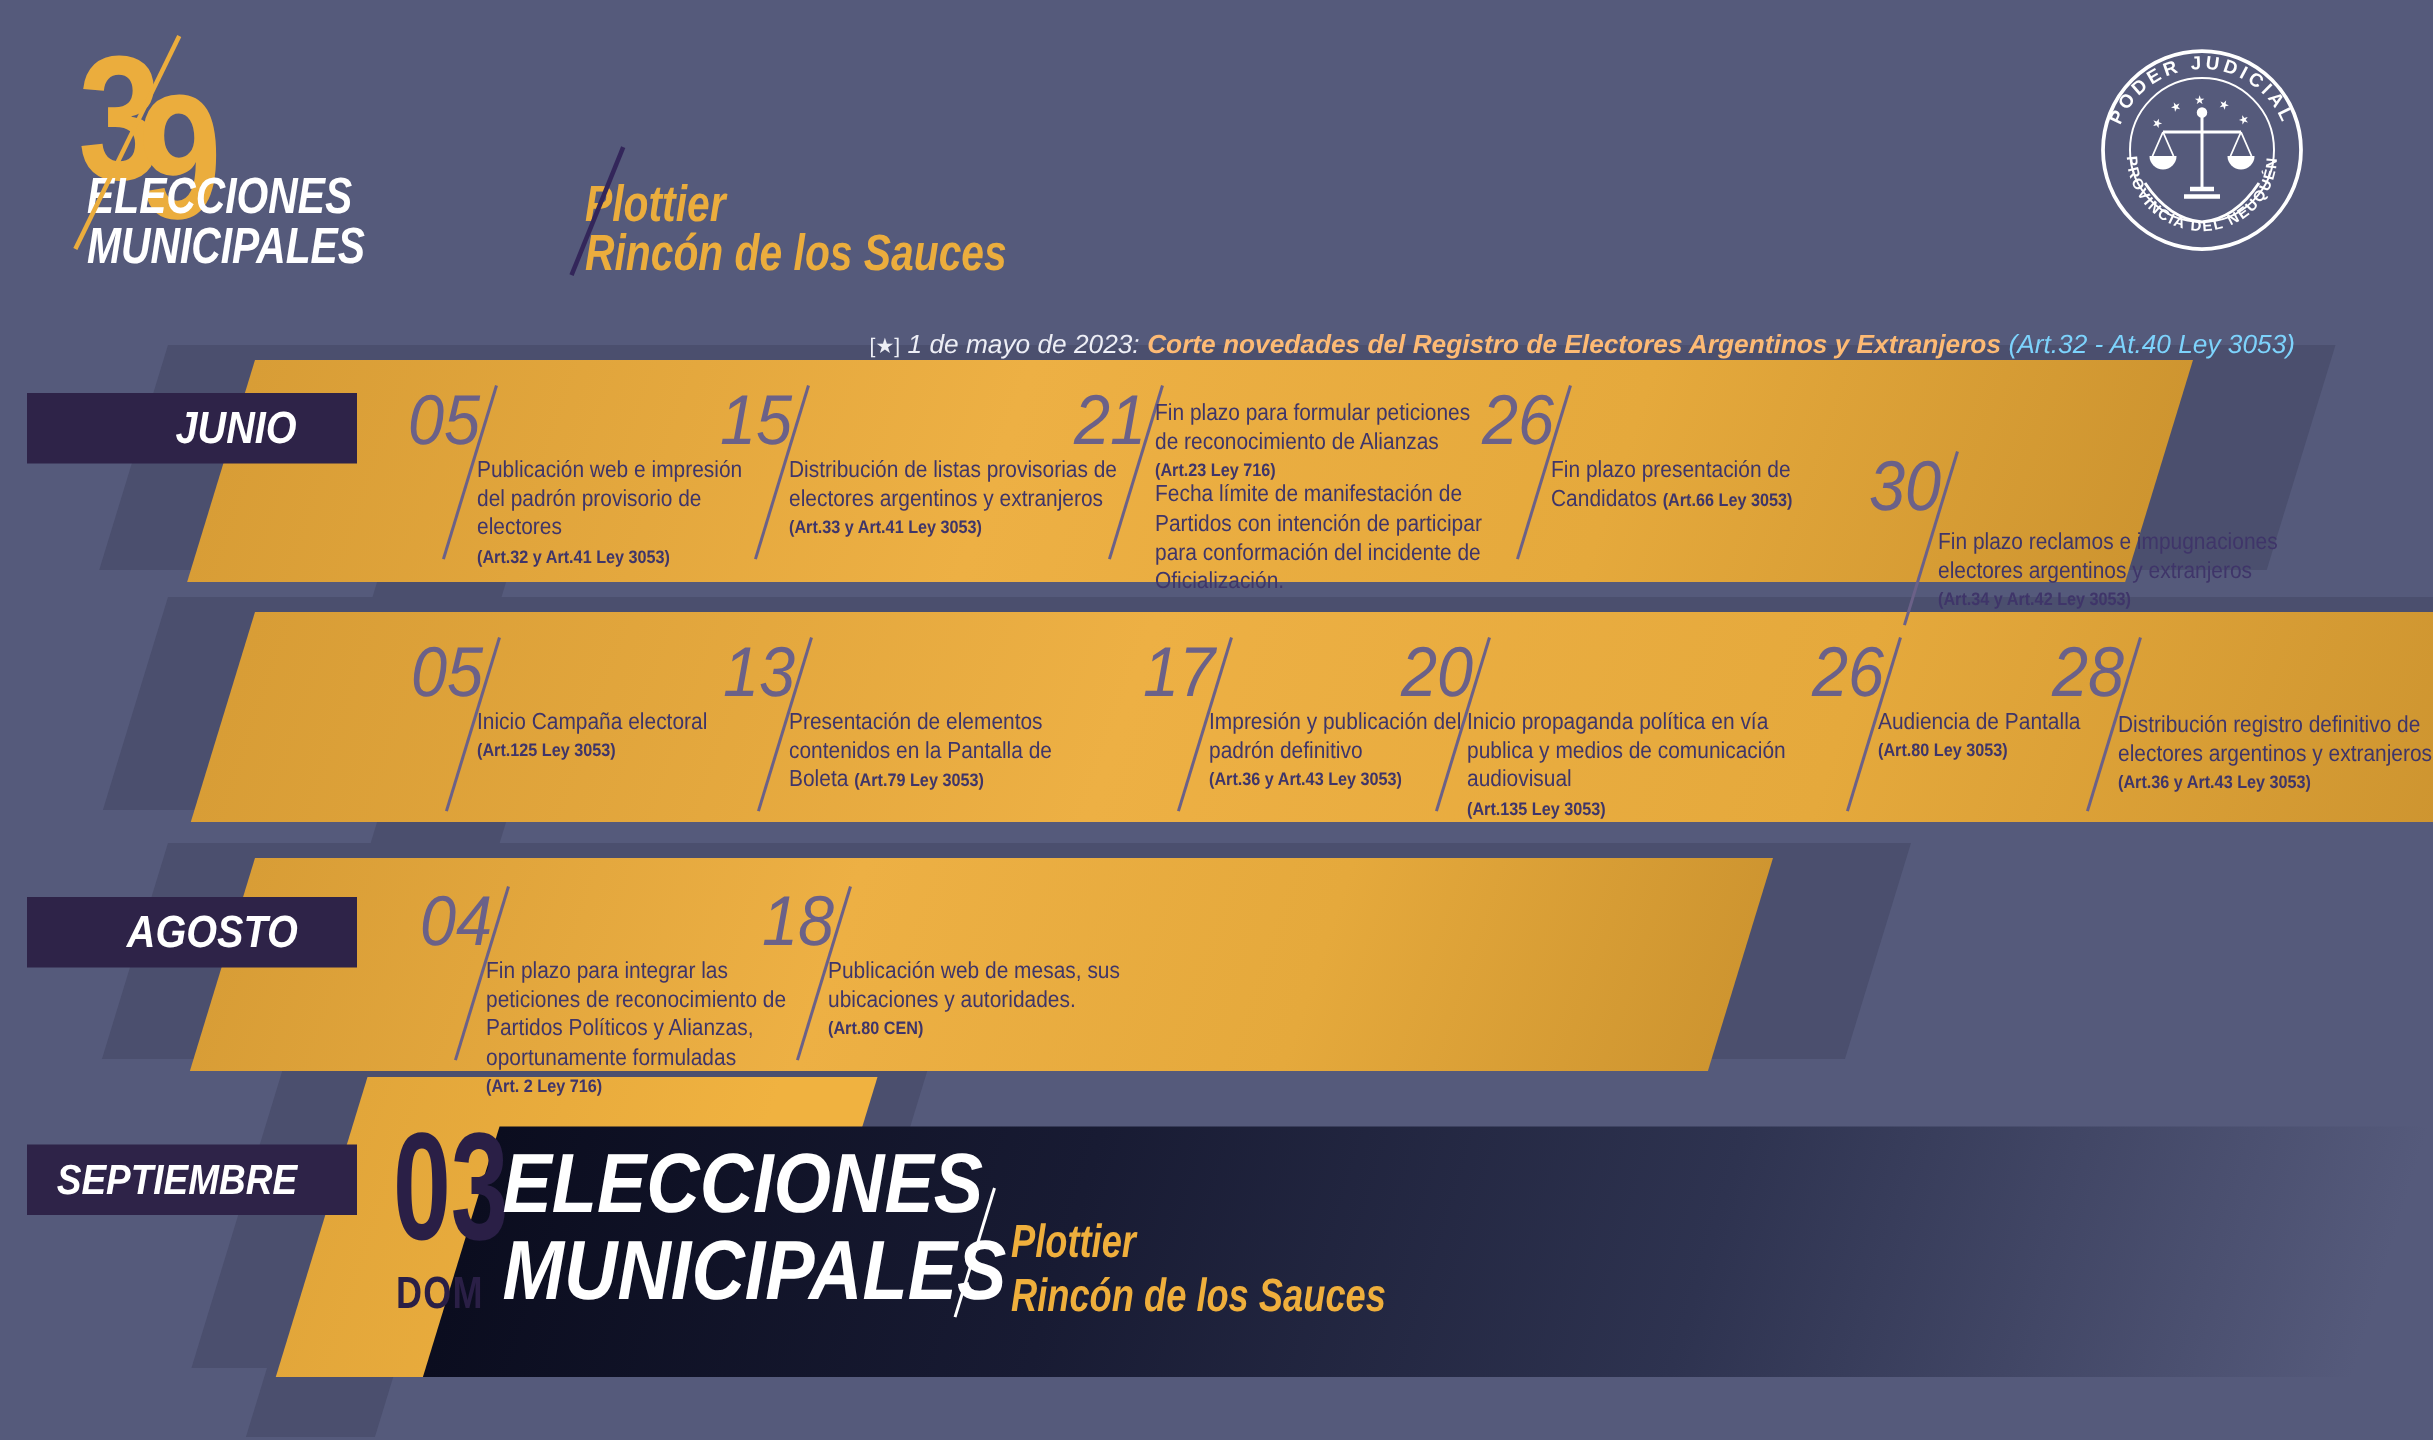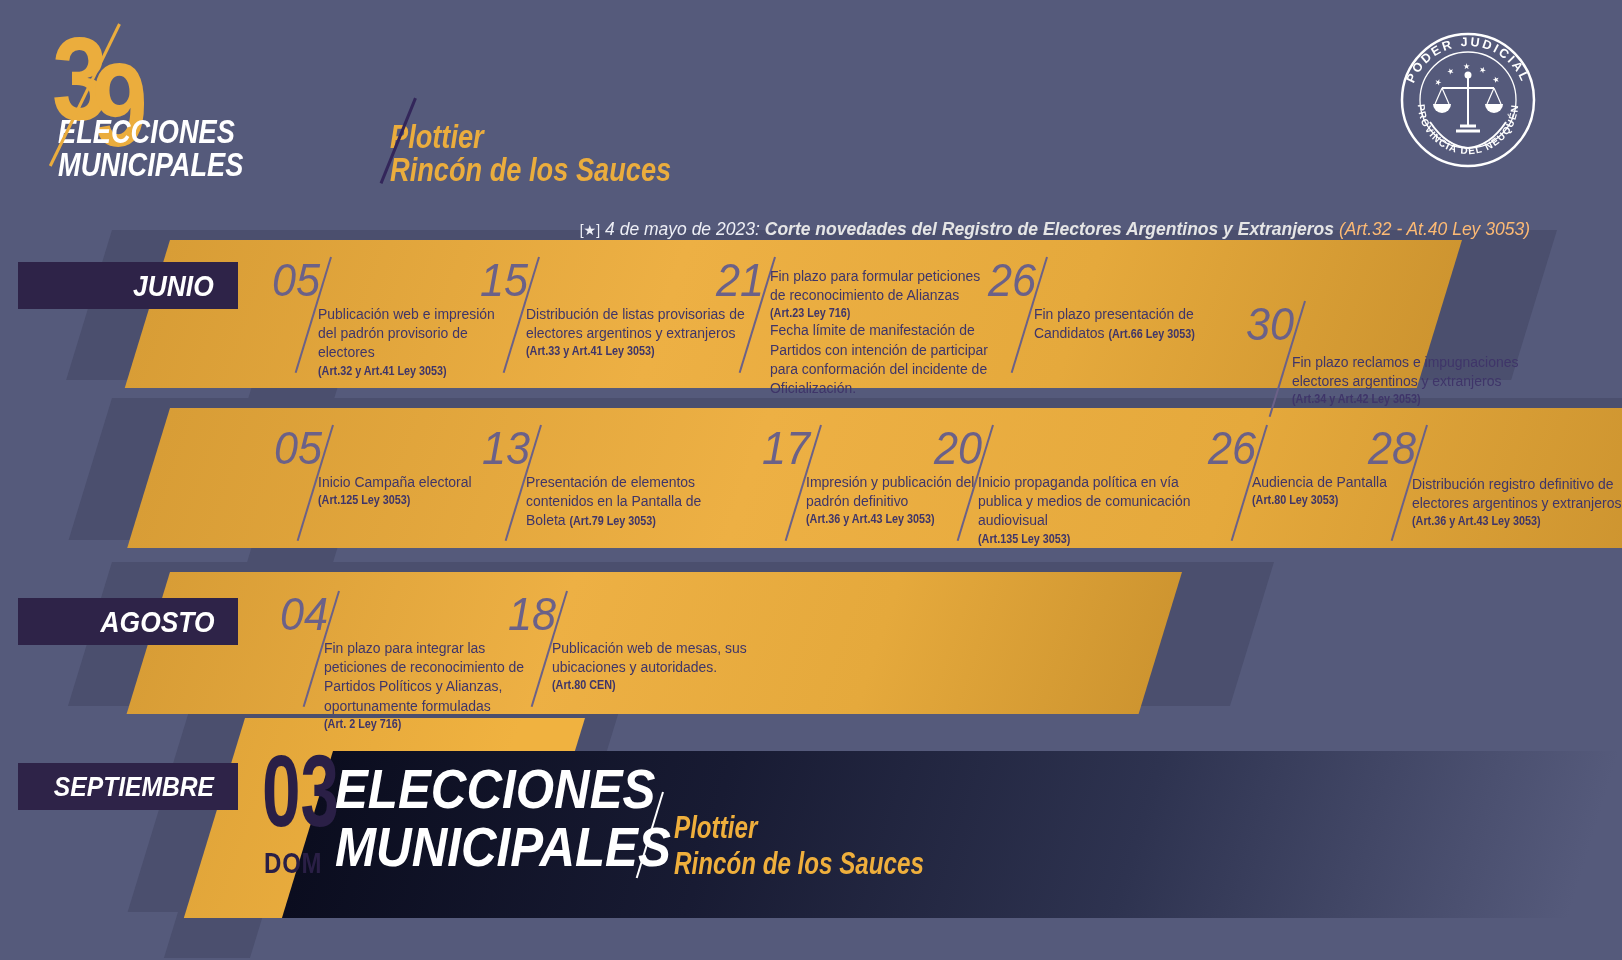--- a/index.html
+++ b/index.html
@@ -9,21 +9,21 @@
 
   
   .band{position:absolute;transform:skewX(-17deg);transform-origin:0 0;}
   .band.orange{background:linear-gradient(92deg,#D89D36 0%,#EDB044 40%,#E5A93C 72%,#CE9530 100%);z-index:2;}
   .band.echo{background:#4B4F6E;z-index:1;}
   .band.sept-yellow{background:linear-gradient(92deg,#E2A63A 0%,#F0B240 80%);z-index:2;}
   .band.sept-dark{background:linear-gradient(90deg,#0B0D1F 0%,#181B33 30%,#2E3350 62%,#555A7B 96%);z-index:3;}
 
   
   .month-box{position:absolute;left:18px;width:220px;height:47px;background:#2E2348;z-index:6;
-             display:flex;align-items:center;justify-content:flex-end;padding-right:24px;box-sizing:border-box;}
+             display:flex;align-items:center;justify-content:flex-end;padding-right:40px;box-sizing:border-box;}
   .month-box span{color:#FFFFFF;font-style:italic;font-weight:700;font-size:30px;
                   transform:scaleX(0.88);transform-origin:100% 50%;white-space:nowrap;}
 
   
   .event{position:absolute;z-index:7;}
   .ev-num{font-size:47px;font-style:italic;font-weight:400;color:#6B6188;line-height:1;
           transform:scaleX(0.92);transform-origin:0 0;letter-spacing:0;}
   .ev-slash{position:absolute;left:58px;top:1px;width:2px;height:121px;background:#6B6188;
             transform:rotate(17deg);transform-origin:50% 0;}
   .ev-body{position:absolute;transform:scaleX(0.9);transform-origin:0 0;color:#3F3569;}
@@ -37,23 +37,23 @@
   .slash-line{position:absolute;transform-origin:50% 0;z-index:6;}
   .brand-title{position:absolute;color:#FFFFFF;font-weight:700;font-style:italic;font-size:34px;
                line-height:0.97;transform:scaleX(0.8);transform-origin:0 0;z-index:5;white-space:nowrap;}
   .cities{position:absolute;color:#EBAD3D;font-weight:700;font-style:italic;font-size:34px;
           line-height:0.98;transform:scaleX(0.8);transform-origin:0 0;z-index:5;white-space:nowrap;}
 
   
   .note{position:absolute;right:92px;top:219px;color:#EDEEF5;font-style:italic;font-size:17.5px;
         white-space:nowrap;z-index:5;}
   .note .n-star{font-style:normal;font-size:14px;}
-  .note .n-bold{font-weight:700;color:#e5e5e5;margin-left:5px;}
+  .note .n-bold{font-weight:700;color:#fdba74;margin-left:5px;}
   .note .n-date{margin-left:5px;}
-  .note .n-ref{color:#fdba74;margin-left:5px;}
+  .note .n-ref{color:#7dd3fc;margin-left:5px;}
 
   
   .sept-day{position:absolute;color:#2A1F46;font-weight:700;font-size:102px;line-height:0.9;
             transform:scaleX(0.68);transform-origin:0 0;z-index:7;}
   .sept-dow{position:absolute;color:#2A1F46;font-weight:700;font-size:30px;letter-spacing:1px;
             transform:scaleX(0.8);transform-origin:0 0;z-index:7;}
   .sept-title{position:absolute;color:#FFFFFF;font-weight:700;font-style:italic;font-size:56px;
               line-height:1.04;transform:scaleX(0.88);transform-origin:0 0;z-index:7;white-space:nowrap;}
   .sept-cities{position:absolute;color:#EFAF3C;font-weight:700;font-style:italic;font-size:31px;
                line-height:1.16;transform:scaleX(0.78);transform-origin:0 0;z-index:7;white-space:nowrap;}
@@ -115,21 +115,21 @@
       <circle cx="70" cy="45" r="2.5" fill="#FFFFFF"></circle>
       <path d="M44,58 L37,74 M44,58 L51,74 M96,58 L89,74 M96,58 L103,74" stroke-width="1.2"></path>
       <path d="M35,74 A 9 9 0 0 0 53,74 Z" fill="#FFFFFF" stroke="none"></path>
       <path d="M87,74 A 9 9 0 0 0 105,74 Z" fill="#FFFFFF" stroke="none"></path>
       <path d="M62,96 h16 M58,101 h24" stroke-width="3"></path>
       <path d="M32,92 Q48,116 70,118 M108,92 Q92,116 70,118" stroke-width="2"></path>
     </g>
   </svg>
 
   <div class="note">
-    <span class="n-star">[★]</span><span class="n-date">4 de mayo de 2023:</span><span class="n-bold">Corte novedades del Registro de Electores Argentinos y Extranjeros</span><span class="n-ref">(Art.32 - At.40 Ley 3053)</span>
+    <span class="n-star">[★]</span><span class="n-date">1 de mayo de 2023:</span><span class="n-bold">Corte novedades del Registro de Electores Argentinos y Extranjeros</span><span class="n-ref">(Art.32 - At.40 Ley 3053)</span>
   </div>
 
   <div class="month-box" style="top:262px;">
       <span>JUNIO</span>
     </div>
   <div class="month-box" style="top:598px;">
       <span>AGOSTO</span>
     </div>
   <div class="month-box" style="top:763px;">
       <span style="font-size:28px;">SEPTIEMBRE</span>

